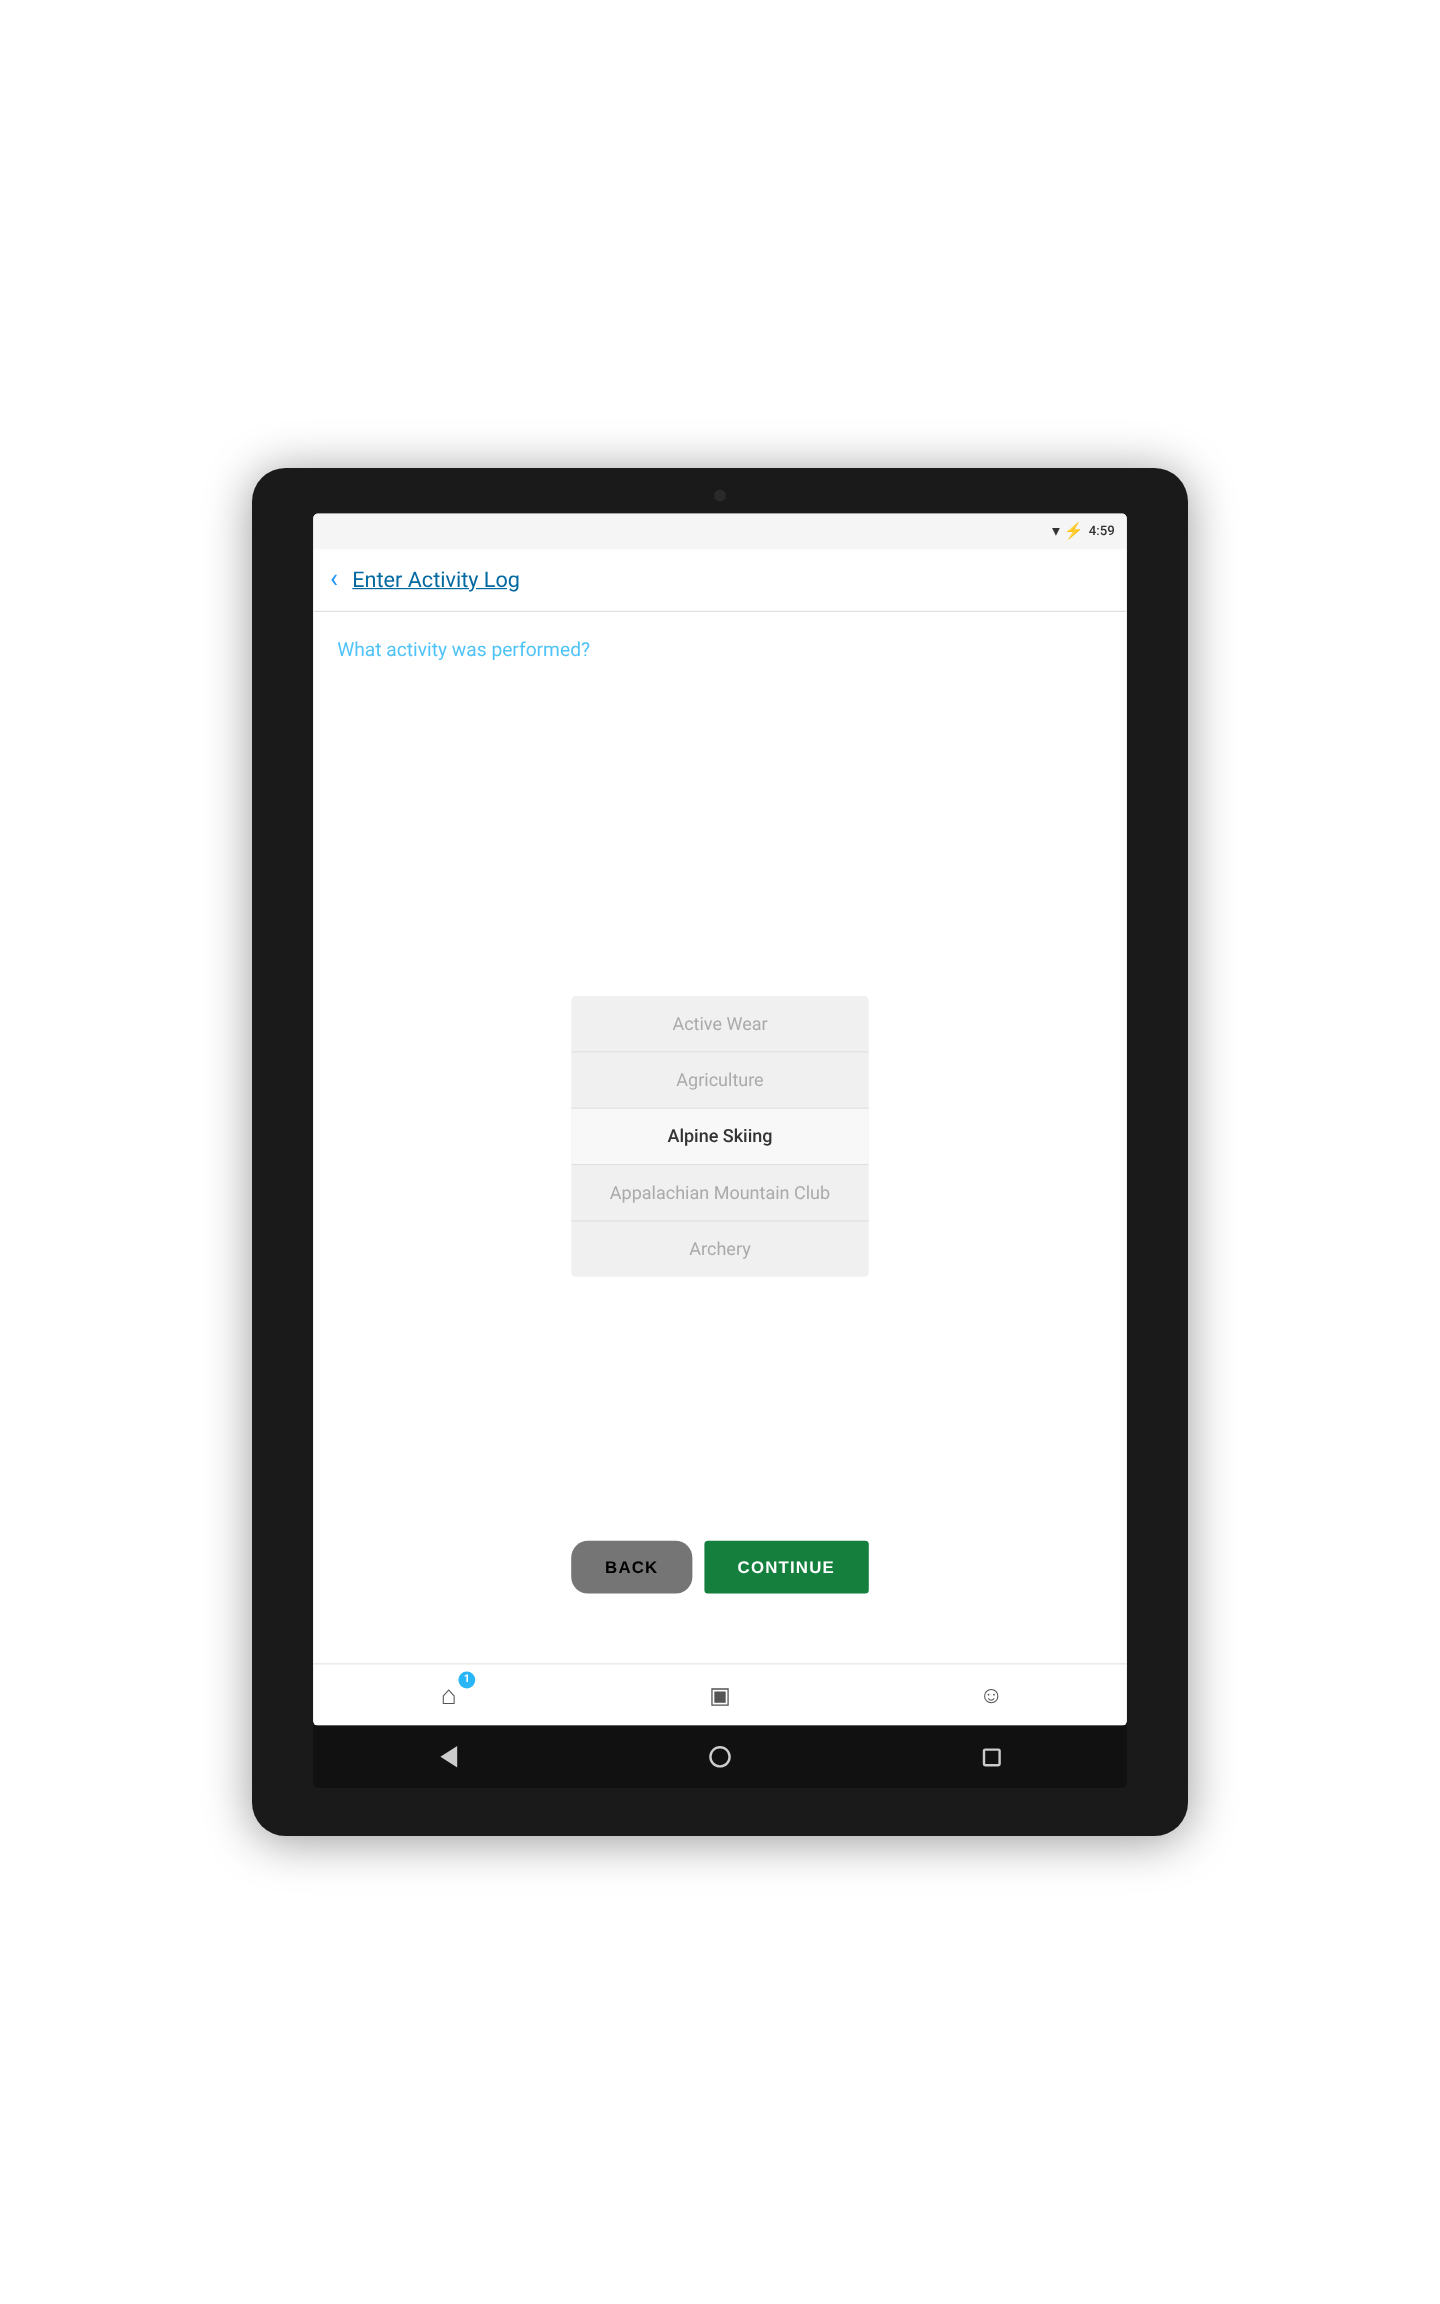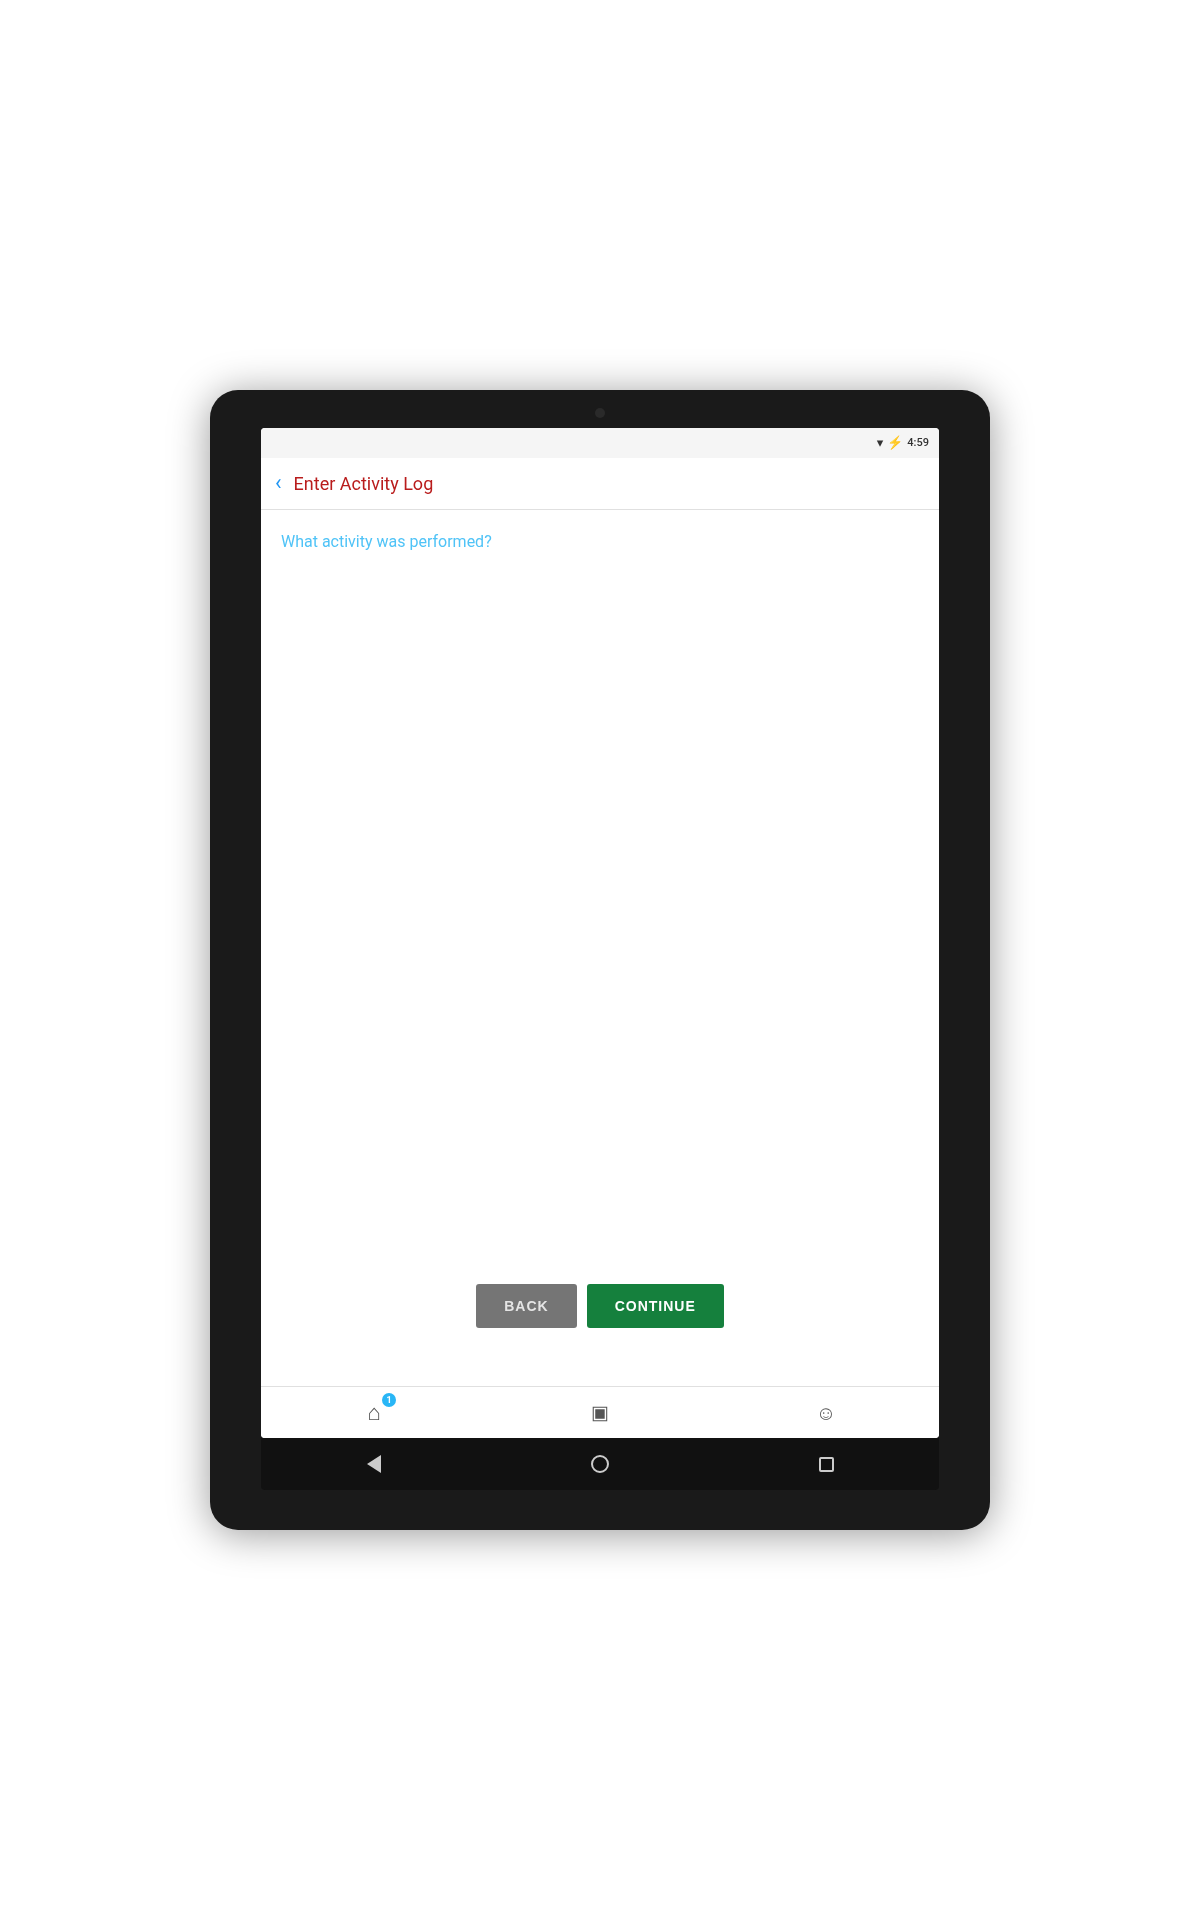--- a/index.html
+++ b/index.html
@@ -83,22 +83,23 @@
     }
     .back-arrow {
       color: #2196F3;
       font-size: 22px;
       margin-right: 12px;
       cursor: pointer;
       line-height: 1;
     }
     .app-bar-title {
       font-size: 18px;
-      color: #b91c1c;
+      color: #0369a1;
       font-weight: 400;
+      text-decoration: underline;
     }
 
     
     .main-content {
       flex: 1;
       display: flex;
       flex-direction: column;
       align-items: flex-start;
       overflow: hidden;
       position: relative;
@@ -152,23 +153,23 @@
       bottom: 58px;
       left: 0;
       right: 0;
       display: flex;
       justify-content: center;
       gap: 10px;
     }
 
     .btn-back {
       background: #757575;
-      color: #e5e5e5;
+      color: #000000;
       border: none;
-      border-radius: 3px;
+      border-radius: 14px;
       padding: 14px 28px;
       font-size: 14px;
       font-weight: 700;
       letter-spacing: 1px;
       cursor: pointer;
       text-transform: uppercase;
     }
 
     .btn-continue {
       background: #15803d;
@@ -309,20 +310,39 @@
 
     <div class="app-bar">
       <span class="back-arrow">‹</span>
       <span class="app-bar-title">Enter Activity Log</span>
     </div>
 
     <div class="main-content">
 
       <div class="question-text">What activity was performed?</div>
 
+      <div class="picker-container">
+        <div class="picker-list">
+          <div class="picker-item">
+            <span>Active Wear</span>
+          </div>
+          <div class="picker-item">
+            <span>Agriculture</span>
+          </div>
+          <div class="picker-item selected">
+            <span>Alpine Skiing</span>
+          </div>
+          <div class="picker-item">
+            <span>Appalachian Mountain Club</span>
+          </div>
+          <div class="picker-item">
+            <span>Archery</span>
+          </div>
+        </div>
+      </div>
 
       <div class="action-buttons">
         <button class="btn-back">BACK</button>
         <button class="btn-continue">CONTINUE</button>
       </div>
 
     </div>
 
     <div class="bottom-nav">
       <div class="nav-item">

